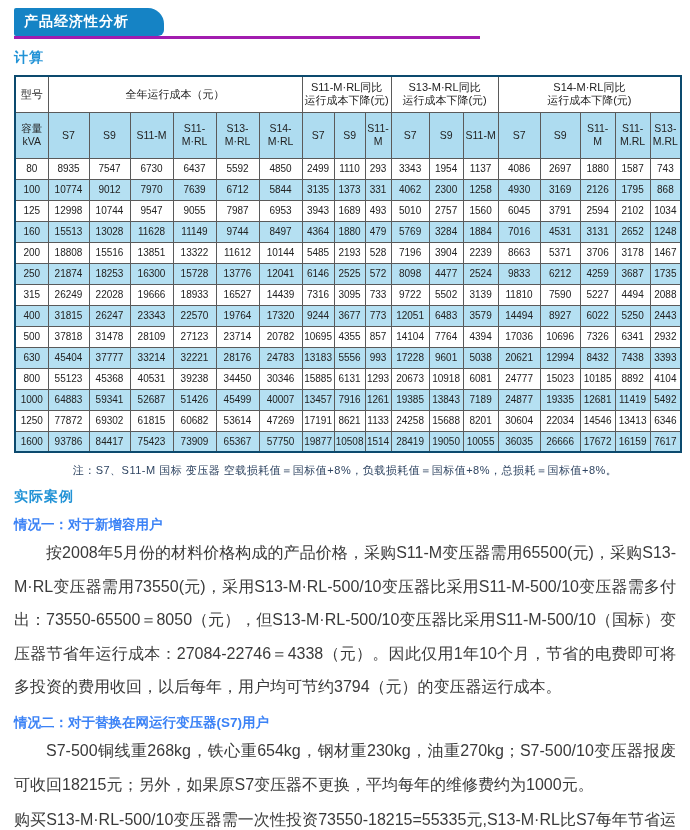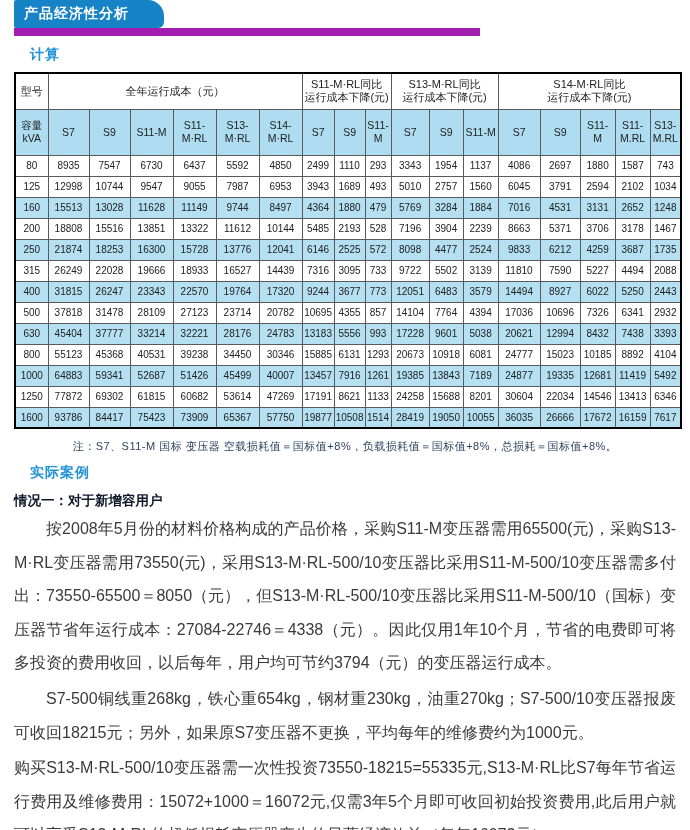--- a/index.html
+++ b/index.html
@@ -6,46 +6,47 @@
   html,body { background:#ffffff; }
   body {
     width: 690px; height: 830px; overflow: hidden;
     font-family: "Liberation Sans", "DejaVu Sans", sans-serif;
     color:#3a3a3a;
   }
   .page { padding: 0 14px; }
 
   
   .title-row {
+    margin-top: 8px;
     width: 466px;
-    border-bottom: 8px solid #a21caf;
+    border-bottom: 3px solid #a21caf;
   }
   .title-badge {
     display: inline-block;
     background: #1583c5;
     color: #ffffff;
     font-size: 14px; font-weight: bold;
     letter-spacing: 1px;
     padding: 5px 26px 5px 10px;
     border-radius: 2px 16px 6px 2px;
     min-width: 150px;
   }
   h2.blue-head {
     color: #2293d6;
     font-size: 14px; font-weight: bold;
     letter-spacing: 1px;
-    margin: 10px 0 8px 16px;
+    margin: 10px 0 8px 0;
   }
 
   
   table.cost {
     border-collapse: collapse;
     table-layout: fixed;
     width: 662px;
-    border: 2px solid #000000;
+    border: 2px solid #0c4a6e;
   }
   table.cost th, table.cost td {
     border: 1px solid #5a5a5a;
     text-align: center;
     vertical-align: middle;
     font-weight: normal;
     color: #222222;
     overflow: hidden;
   }
   table.cost thead tr.grp th { font-size: 11px; height: 36px; background:#ffffff; }
@@ -57,21 +58,21 @@
   .table-note {
     margin: 10px 0 6px 0;
     font-size: 11px;
     color: #2f4562;
     letter-spacing: 0.5px;
     text-align: center;
   }
 
   
   h3.case-title {
-    font-size: 13.5px; font-weight: bold; color:#0f172a;
+    font-size: 13.5px; font-weight: bold; color:#3b82f6;
     margin: 10px 0 2px 0;
   }
   p.body-text {
     font-size: 16px;
     line-height: 2.1;
     text-align: justify;
     color: #3a3a3a;
     margin: 2px 0;
   }
   p.indent { text-indent: 2em; }
@@ -168,20 +169,40 @@
           <td>293</td>
           <td>3343</td>
           <td>1954</td>
           <td>1137</td>
           <td>4086</td>
           <td>2697</td>
           <td>1880</td>
           <td>1587</td>
           <td>743</td>
         </tr>
+        <tr class="band">
+          <td>100</td>
+          <td>10774</td>
+          <td>9012</td>
+          <td>7970</td>
+          <td>7639</td>
+          <td>6712</td>
+          <td>5844</td>
+          <td>3135</td>
+          <td>1373</td>
+          <td>331</td>
+          <td>4062</td>
+          <td>2300</td>
+          <td>1258</td>
+          <td>4930</td>
+          <td>3169</td>
+          <td>2126</td>
+          <td>1795</td>
+          <td>868</td>
+        </tr>
         <tr>
           <td>125</td>
           <td>12998</td>
           <td>10744</td>
           <td>9547</td>
           <td>9055</td>
           <td>7987</td>
           <td>6953</td>
           <td>3943</td>
           <td>1689</td>
@@ -418,17 +439,18 @@
       </tbody>
   </table>
 
   <p class="table-note">注：S7、S11-M 国标 变压器 空载损耗值＝国标值+8%，负载损耗值＝国标值+8%，总损耗＝国标值+8%。</p>
 
   <h2 class="blue-head">实际案例</h2>
 
   <h3 class="case-title">情况一：对于新增容用户</h3>
   <p class="body-text indent">按2008年5月份的材料价格构成的产品价格，采购S11-M变压器需用65500(元)，采购S13-M·RL变压器需用73550(元)，采用S13-M·RL-500/10变压器比采用S11-M-500/10变压器需多付出：73550-65500＝8050（元），但S13-M·RL-500/10变压器比采用S11-M-500/10（国标）变压器节省年运行成本：27084-22746＝4338（元）。因此仅用1年10个月，节省的电费即可将多投资的费用收回，以后每年，用户均可节约3794（元）的变压器运行成本。</p>
 
+  <h3 class="case-title">情况二：对于替换在网运行变压器(S7)用户</h3>
   <p class="body-text indent">S7-500铜线重268kg，铁心重654kg，钢材重230kg，油重270kg；S7-500/10变压器报废可收回18215元；另外，如果原S7变压器不更换，平均每年的维修费约为1000元。</p>
   <p class="body-text">购买S13-M·RL-500/10变压器需一次性投资73550-18215=55335元,S13-M·RL比S7每年节省运行费用及维修费用：15072+1000＝16072元,仅需3年5个月即可收回初始投资费用,此后用户就可以享受S13-M·RL的超低损耗变压器产生的显著经济效益（每年16072元）。</p>
 
 
 </div>
 
 </body></html>

